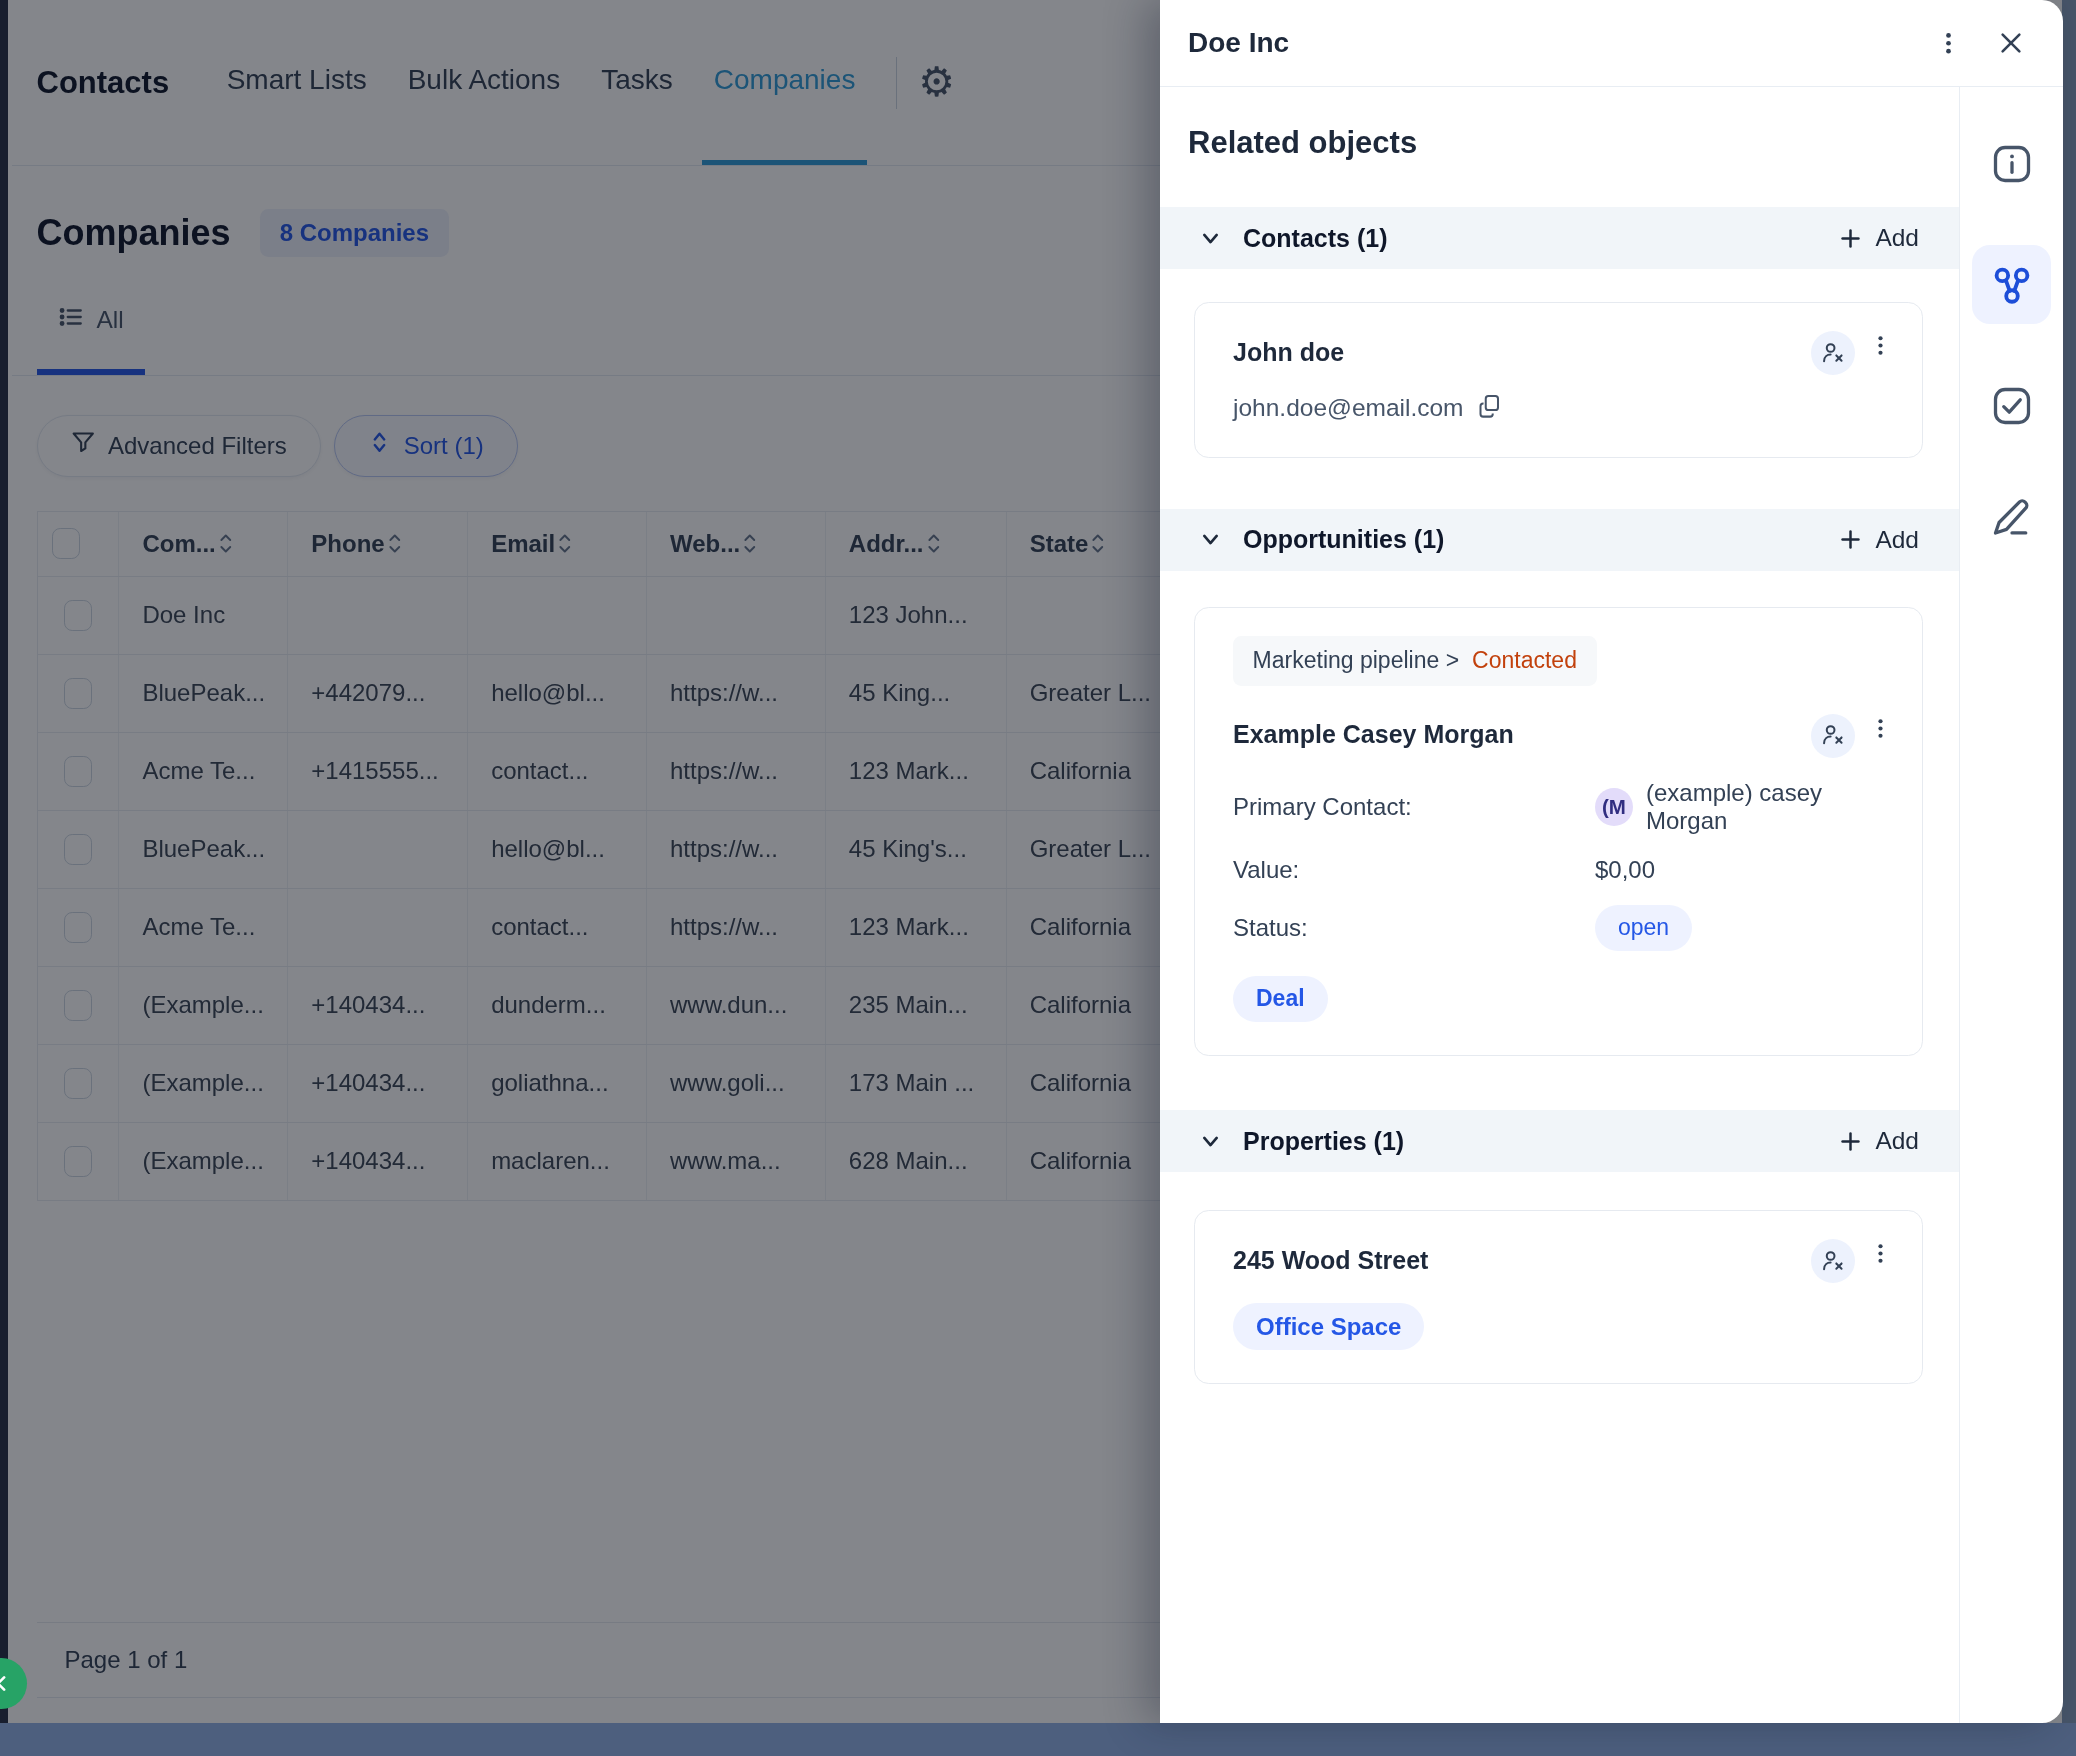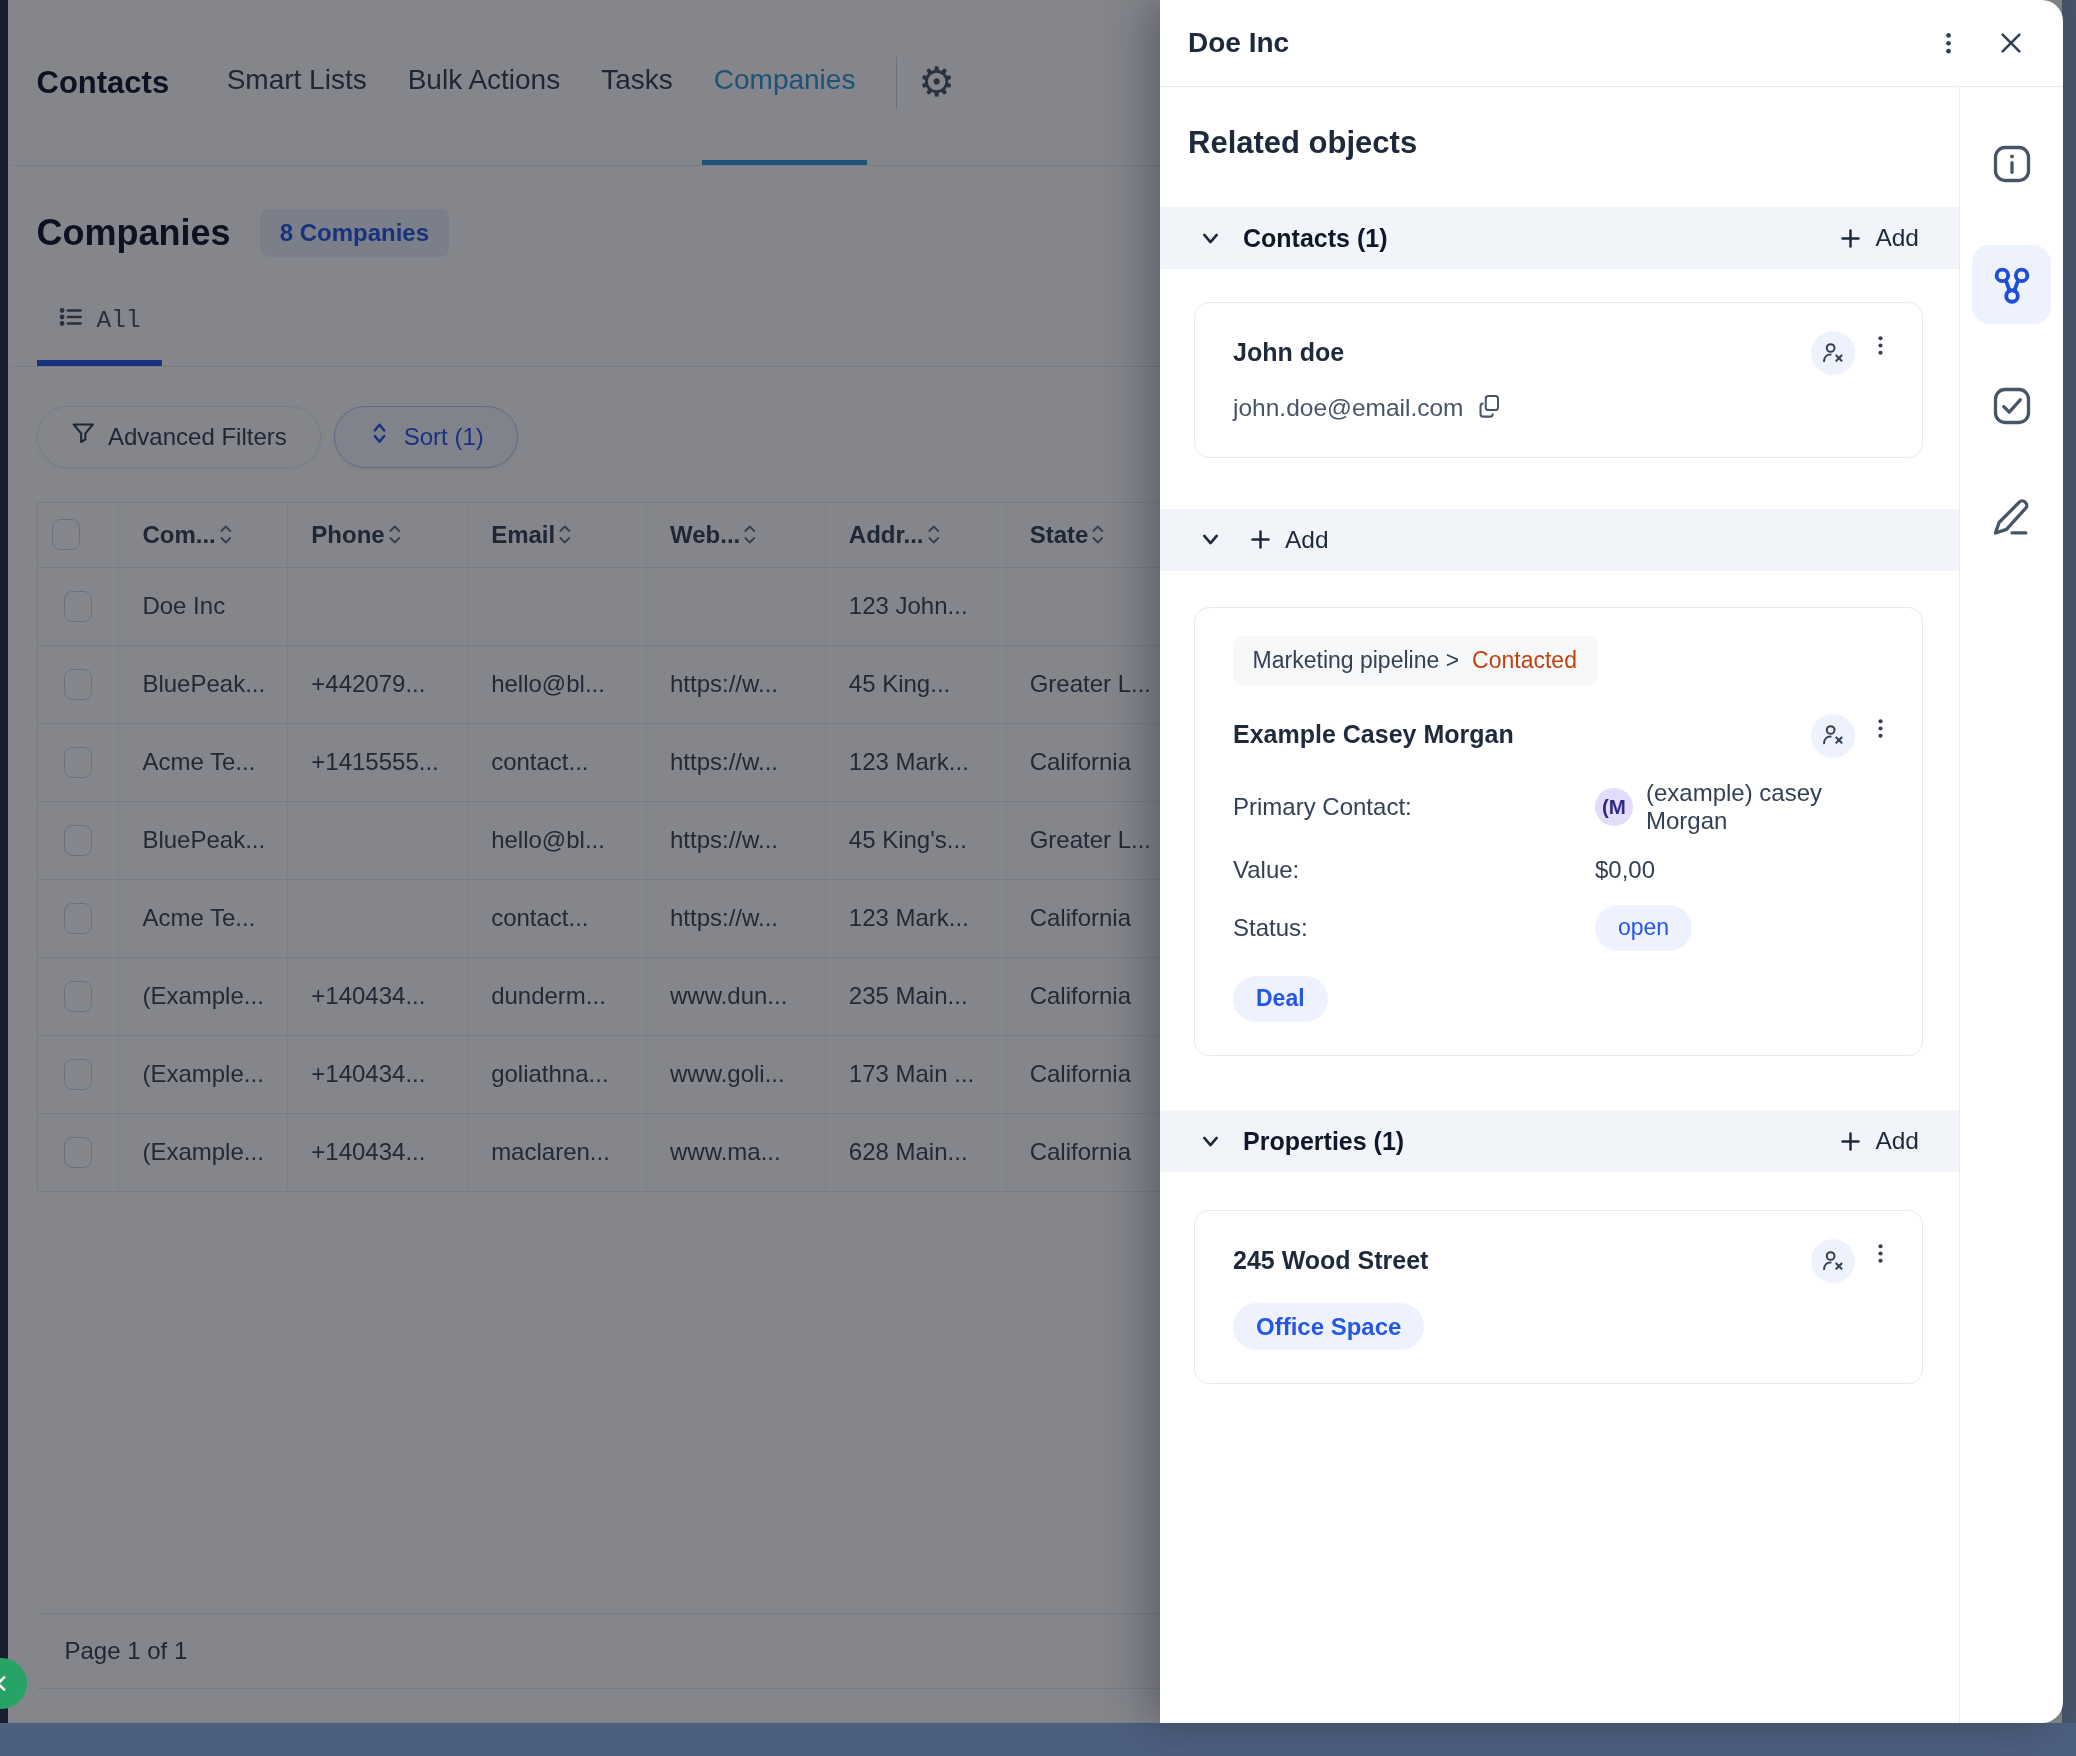--- a/index.html
+++ b/index.html
@@ -16,21 +16,21 @@
   .tab{font-size:28px;color:#334155;margin-right:18px;padding:0 11.5px;height:100%;display:flex;align-items:center;border-bottom:5.7px solid transparent;cursor:pointer;}
   .tab.active{color:var(--sky,#2e9bd6);border-bottom-color:var(--sky,#2e9bd6);font-weight:500;}
   .nav-divider{width:0.8px;height:52px;background:#cbd5e1;margin:0 21px 0 11.5px;}
   .gear{font-size:41px;color:#475569;line-height:1;cursor:pointer;}
 
   .page-head{display:flex;align-items:center;gap:29.5px;margin:43px 0 0 24.5px;}
   .page-title{font-size:36px;font-weight:bold;color:#0f172a;}
   .count-badge{background:#edf1fb;color:var(--accent,#2457e6);font-size:24px;font-weight:600;border-radius:8.2px;padding:9.8px 19.6px;}
 
   .viewtabs{margin-top:47px;border-bottom:0.8px solid #e2e8f0;display:flex;padding-left:24.5px;}
-  .viewtab{display:flex;align-items:center;gap:13px;padding:0 21px 23px 21px;border-bottom:6.5px solid var(--accent,#2457e6);color:#475569;font-size:24.5px;cursor:pointer;font-family:Liberation Mono, monospace;}
+  .viewtab{display:flex;align-items:center;gap:13px;padding:0 21px 33px 21px;border-bottom:6.5px solid var(--accent,#2457e6);color:#475569;font-size:24.5px;cursor:pointer;}
 
   .filterrow{display:flex;gap:13px;margin:39px 0 0 24.5px;}
   .btn-pill{display:flex;align-items:center;gap:13px;height:62px;border-radius:818px;padding:0 33px;
     font-size:24px;background:#fff;border:1.2px solid #e2e8f0;color:#334155;cursor:pointer;
     box-shadow:0 1.6px 4.1px rgba(15,23,42,.05);}
   .btn-pill.sort{border:1.6px solid #b6c6f2;color:var(--accent,#2457e6);background:#f7f9ff;}
 
   .table{margin:34px 0 0 24.5px;width:1151px;border:0.8px solid #e7ebf0;border-bottom:none;}
   .tr{display:flex;height:78px;border-bottom:0.8px solid #e7ebf0;background:#fff;}
   .tr.head{height:65px;}
@@ -361,20 +361,21 @@
                   <path d="M18 23.5v.5a3 3 0 0 1-3 3H7a3 3 0 0 1-3-3v-9a3 3 0 0 1 3-3h.5"></path>
               </svg>
             </span>
           </div>
         </div>
 
         <div class="section-bar" style="margin-top:51px;">
           <svg width="23" height="23" viewBox="0 0 26 26" fill="none" stroke="#1e293b" stroke-width="3" stroke-linecap="round" stroke-linejoin="round">
             <polyline points="6,9 13,17 20,9"></polyline>
           </svg>
+          <div class="section-title">Opportunities (1)</div>
           <button class="add-btn">
             <svg width="23" height="23" viewBox="0 0 26 26" fill="none" stroke="#1e293b" stroke-width="2.8" stroke-linecap="round">
               <line x1="13" y1="4" x2="13" y2="22"></line>
                 <line x1="4" y1="13" x2="22" y2="13"></line>
             </svg>
             <span>Add</span>
           </button>
         </div>
 
         <div class="card" style="margin-top:36px;">

